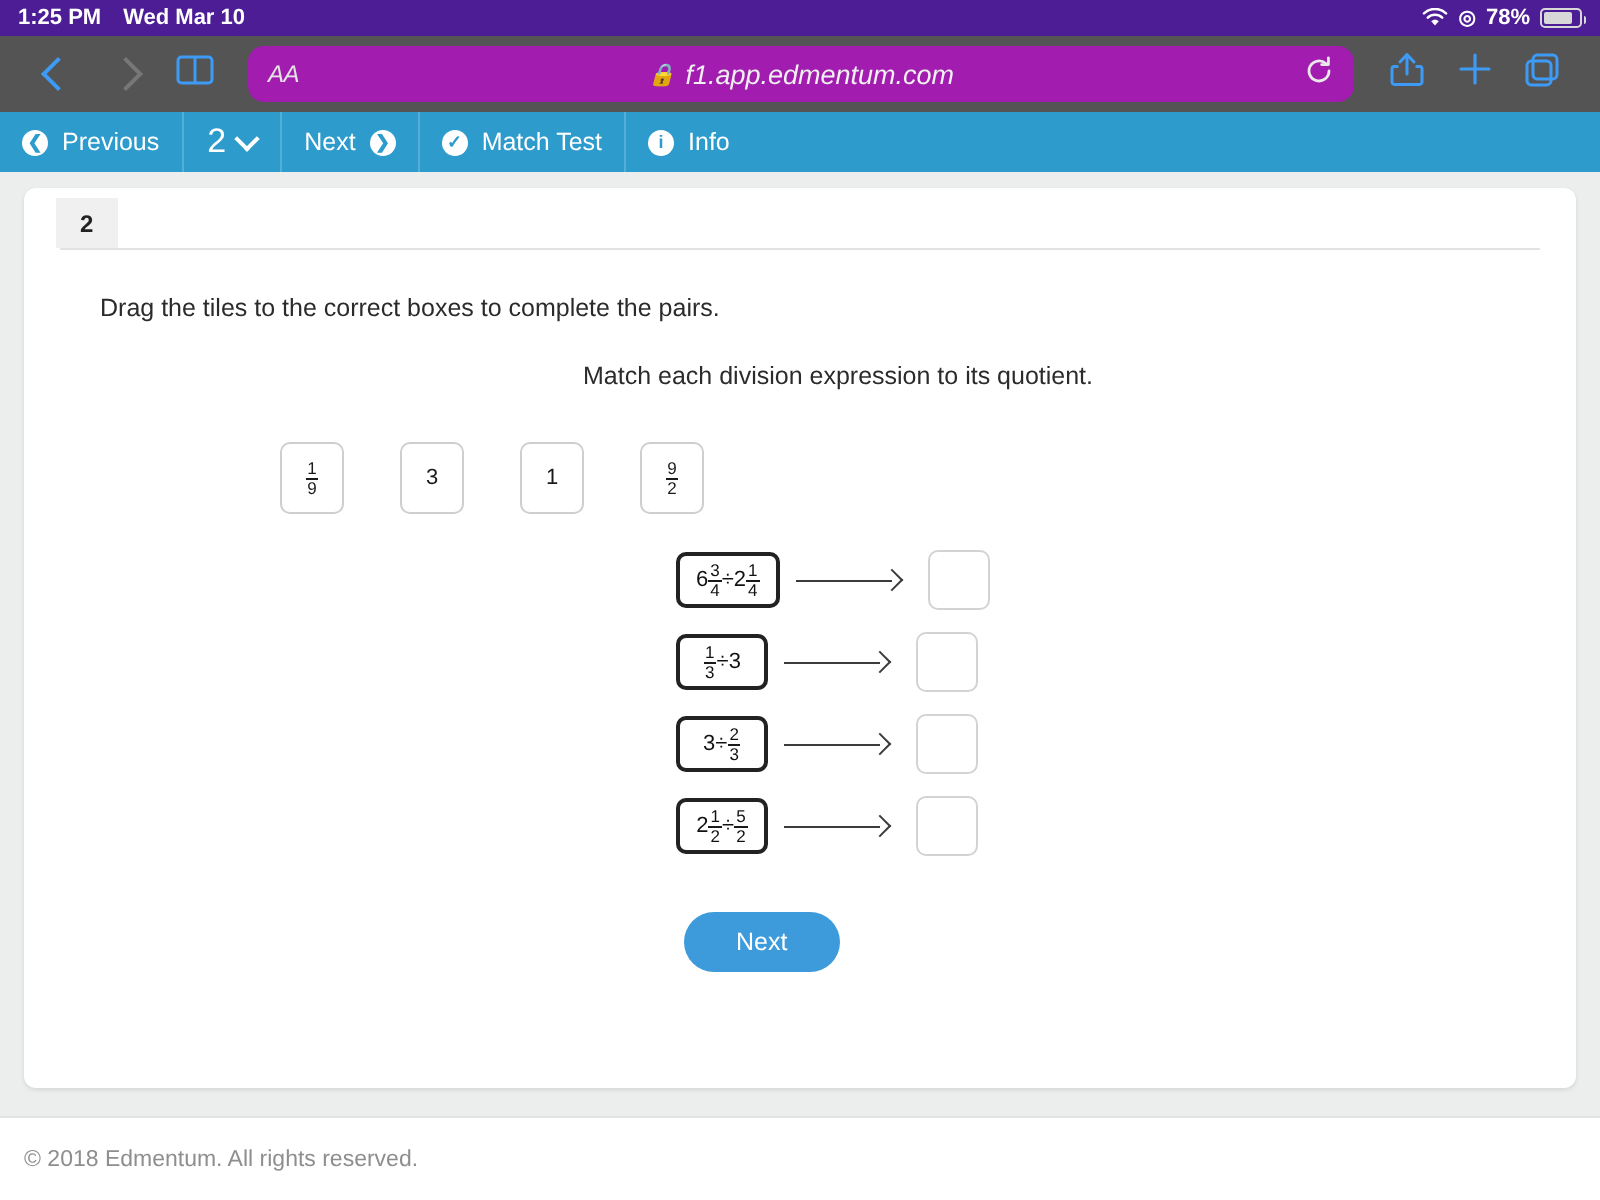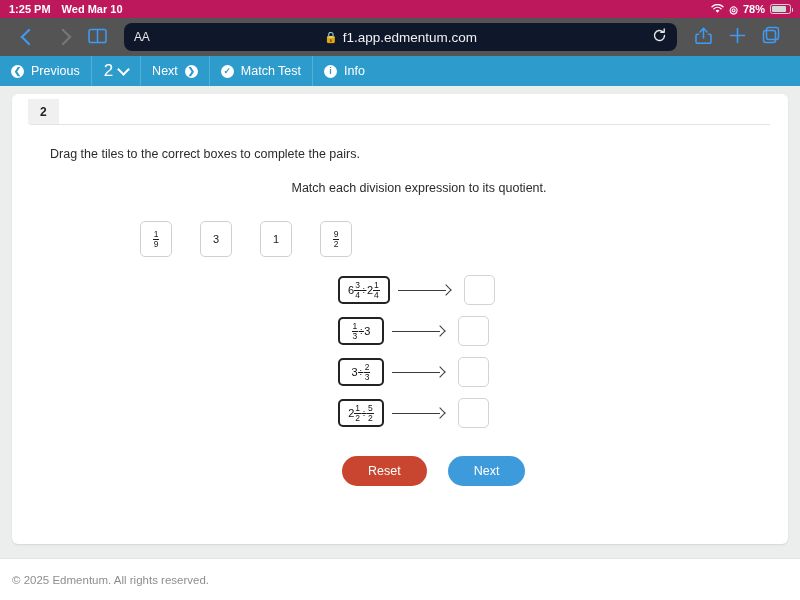--- a/index.html
+++ b/index.html
@@ -16,21 +16,21 @@
   }
   #app {
     position: relative;
     width: 800px;
     height: 600px;
   }
 
   
   .status-bar {
     height: 18px;
-    background: #be185d;
+    background: #4c1d95;
     color: #ffffff;
     display: flex;
     align-items: center;
     font-size: 11px;
     font-weight: bold;
     padding: 0 9px;
     box-sizing: border-box;
   }
   .status-left { display: flex; align-items: center; gap: 11px; }
   .status-right { margin-left: auto; display: flex; align-items: center; gap: 5px; }
@@ -67,28 +67,29 @@
     font-size: 20px;
   }
   .nav-btn.disabled { color: #777777; }
   .chev { display:inline-block; width:10px; height:10px; border-left:2px solid currentColor; border-bottom:2px solid currentColor; }
   .chev.left { transform: rotate(45deg); }
   .chev.right { transform: rotate(-135deg); }
   .book-icon { color:#3e9bf5; display:flex; align-items:center; justify-content:center; }
   .url-bar {
     flex: 1;
     height: 28px;
-    background: #0f172a;
+    background: #a21caf;
     border-radius: 8px;
     margin: 0 9px 0 10px;
     display: flex;
     align-items: center;
     padding: 0 10px;
     position: relative;
     box-sizing: border-box;
+    font-style: italic;
   }
   .aa-text { color: #e4e4e4; font-size: 12px; letter-spacing: -0.3px; }
   .url-center {
     position: absolute; left: 0; right: 0;
     display: flex; align-items: center; justify-content: center;
     gap: 5px; pointer-events: none;
   }
   .lock-glyph { color: #e9e9e9; font-size: 11px; }
   .url-text { color: #f0f0f0; font-size: 13.5px; }
   .reload-btn { margin-left: auto; color: #e9e9e9; font-size: 14px; z-index:1;}
@@ -469,24 +470,23 @@
             </span>
           </div>
           <div class="arrow"></div>
           <div class="drop-box"></div>
         </div>
 
       </div>
 
       
       <div class="actions">
-        <button class="btn btn-reset">Reset</button>
         <button class="btn btn-next">Next</button>
       </div>
 
     </div>
   </div>
 
   <div class="footer">
-    <span>© 2025 Edmentum. All rights reserved.</span>
+    <span>© 2018 Edmentum. All rights reserved.</span>
   </div>
 
 </div>
 
 </body></html>

